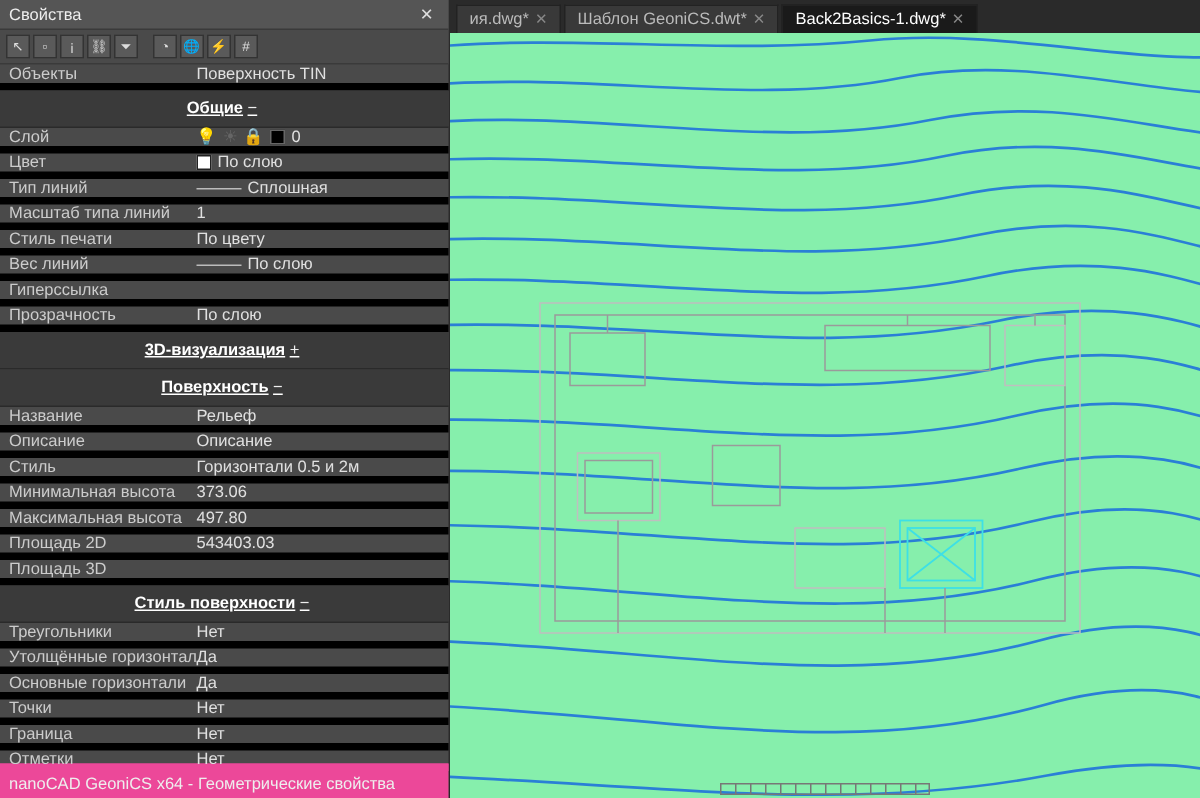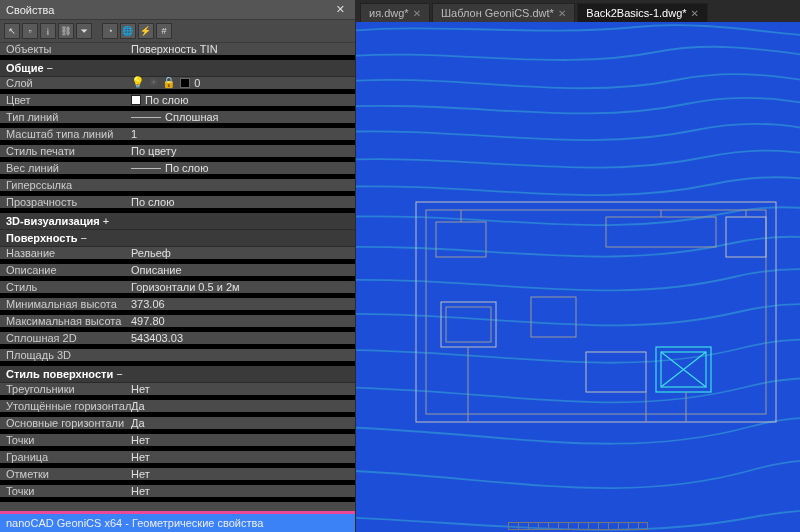--- a/index.html
+++ b/index.html
@@ -1,36 +1,36 @@
 <!DOCTYPE html>
 <html><head>
 <meta charset="utf-8">
 <style>
   * { box-sizing: border-box; margin: 0; padding: 0; }
   html, body { width: 800px; height: 532px; overflow: hidden; font-family: "Segoe UI", Tahoma, sans-serif; font-size: 11px; background:#1a1a1a; color:#cfcfcf; }
   .app { display:flex; width:100%; height:100%; }
-  .panel { width:356px; background:#4a4a4a; display:flex; flex-direction:column; border-right:1px solid #2a2a2a; }
+  .panel { width:300px; background:#4a4a4a; display:flex; flex-direction:column; border-right:1px solid #2a2a2a; }
   .panel-title { background:#555; color:#eee; padding:3px 6px; display:flex; align-items:center; justify-content:space-between; font-size:11px; border-bottom:1px solid #3a3a3a;}
   .panel-title .close { cursor:pointer; padding:0 4px; color:#ddd; }
   .toolbar { display:flex; gap:2px; padding:3px 4px; background:#4a4a4a; border-bottom:1px solid #3a3a3a; }
   .tbtn { width:16px; height:16px; background:#5a5a5a; border:1px solid #333; display:flex; align-items:center; justify-content:center; font-size:9px; color:#ddd; cursor:pointer;}
   .props { flex:1; overflow:auto; }
   .row { display:flex; align-items:flex-end; height:17px; padding:0 6px; border-bottom:5px solid #000000; }
   .row .lab { width:125px; color:#ccc; white-space:nowrap; overflow:hidden; }
   .row .val { flex:1; color:#e0e0e0; display:flex; align-items:center; gap:4px; white-space:nowrap; }
-  .sect { background:#3a3a3a; color:#fff; font-weight:600; display:flex; align-items:center; justify-content:flex-start; height:17px; padding:0 6px; border-bottom:1px solid #2a2a2a;}
+  .sect { background:#3a3a3a; color:#fff; font-weight:600; display:flex; align-items:center; justify-content:center; height:17px; padding:12px 6px; border-bottom:1px solid #2a2a2a;text-decoration:underline;}
   .sect .exp { font-weight:400; color:#eee; padding:0 3px; cursor:pointer;}
   .dim { color:#8d8d8d; }
   .swatch { width:10px; height:10px; background:#fff; border:1px solid #222;}
   .swatch-blk { width:10px; height:10px; background:#000; border:1px solid #666;}
   .bulb { color:#ffd54a; }
   .lineicon { display:inline-block; width:30px; border-top:1px solid #bbb; height:0;}
-  .status { background:#3b82f6; color:#eee; padding:3px 6px; font-size:11px; border-top:3px solid #ec4899;}
+  .status { background:#ec4899; color:#eee; padding:3px 6px; font-size:11px; border-top:5px solid #ec4899;}
   
-  .canvas-wrap { flex:1; position:relative; background:#1d4ed8; }
+  .canvas-wrap { flex:1; position:relative; background:#86efac; }
   .tabs { position:absolute; top:0; left:0; right:0; height:22px; background:#2a2a2a; display:flex; gap:2px; padding-left:4px; align-items:flex-end; z-index:5;}
   .tab { display:flex; align-items:center; gap:4px; padding:3px 8px; font-size:11px; color:#bbb; background:#393939; border:1px solid #222; border-bottom:none; cursor:pointer; }
   .tab.active { background:#1a1a1a; color:#fff; }
   .tab .x { color:#888; font-size:10px; }
   svg.canvas { position:absolute; top:22px; left:0; width:500px; height:510px; }
   .contour { stroke:#2a7fd6; stroke-width:1.8; fill:none; }
   .site { stroke:#bfbfbf; stroke-width:1; fill:none; }
   .site2 { stroke:#9a9a9a; stroke-width:1; fill:none; }
   .hl { stroke:#3de0e6; stroke-width:1.2; fill:none; }
   .ruler { position:absolute; bottom:2px; left:50%; transform:translateX(-50%); display:flex;}
@@ -141,21 +141,21 @@
         </div>
       <div class="row">
           <span class="lab">Минимальная высота</span>
           <span class="val dim">373.06</span>
         </div>
       <div class="row">
           <span class="lab">Максимальная высота</span>
           <span class="val dim">497.80</span>
         </div>
       <div class="row">
-          <span class="lab">Сплошная 2D</span>
+          <span class="lab">Площадь 2D</span>
           <span class="val dim">543403.03</span>
         </div>
       <div class="row">
           <span class="lab">Площадь 3D</span>
         </div>
 
       <div class="sect">
         <span>Стиль поверхности</span>
         <span class="exp">−</span>
       </div>

